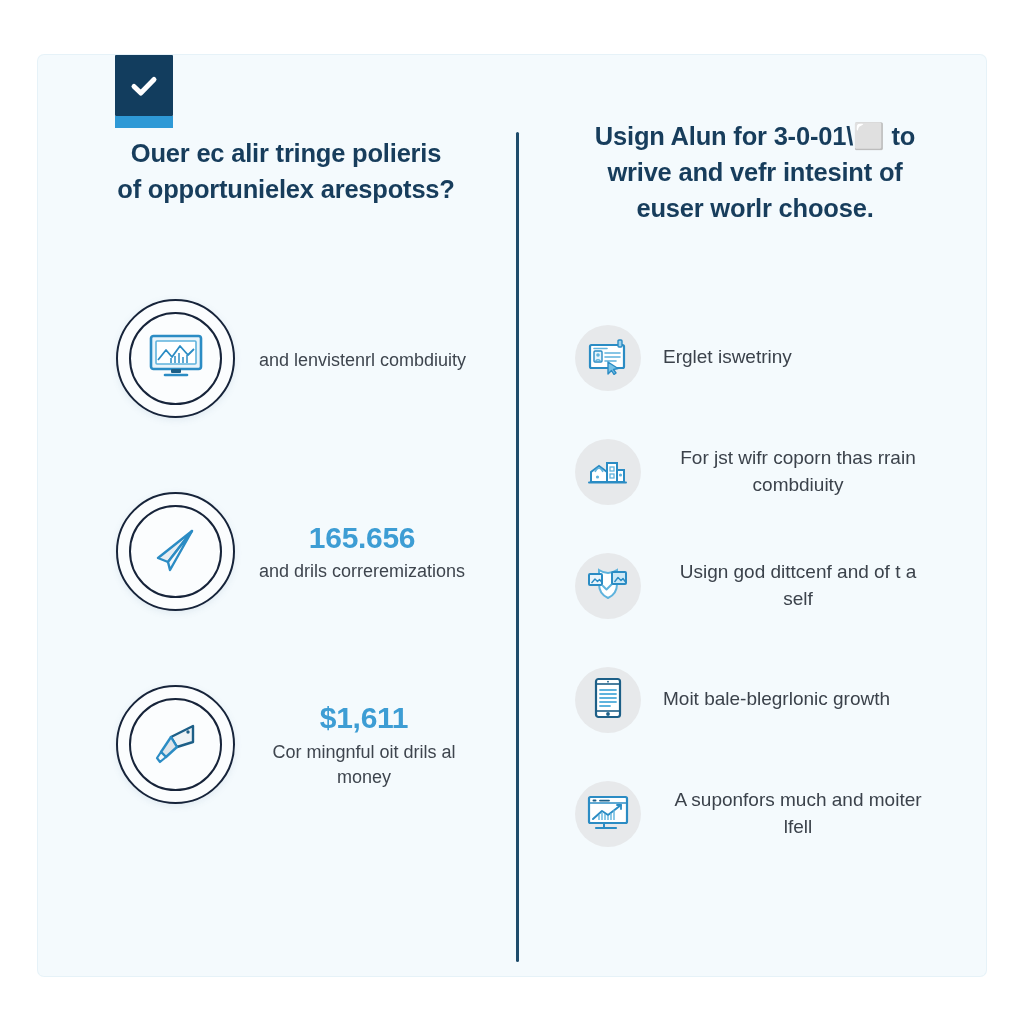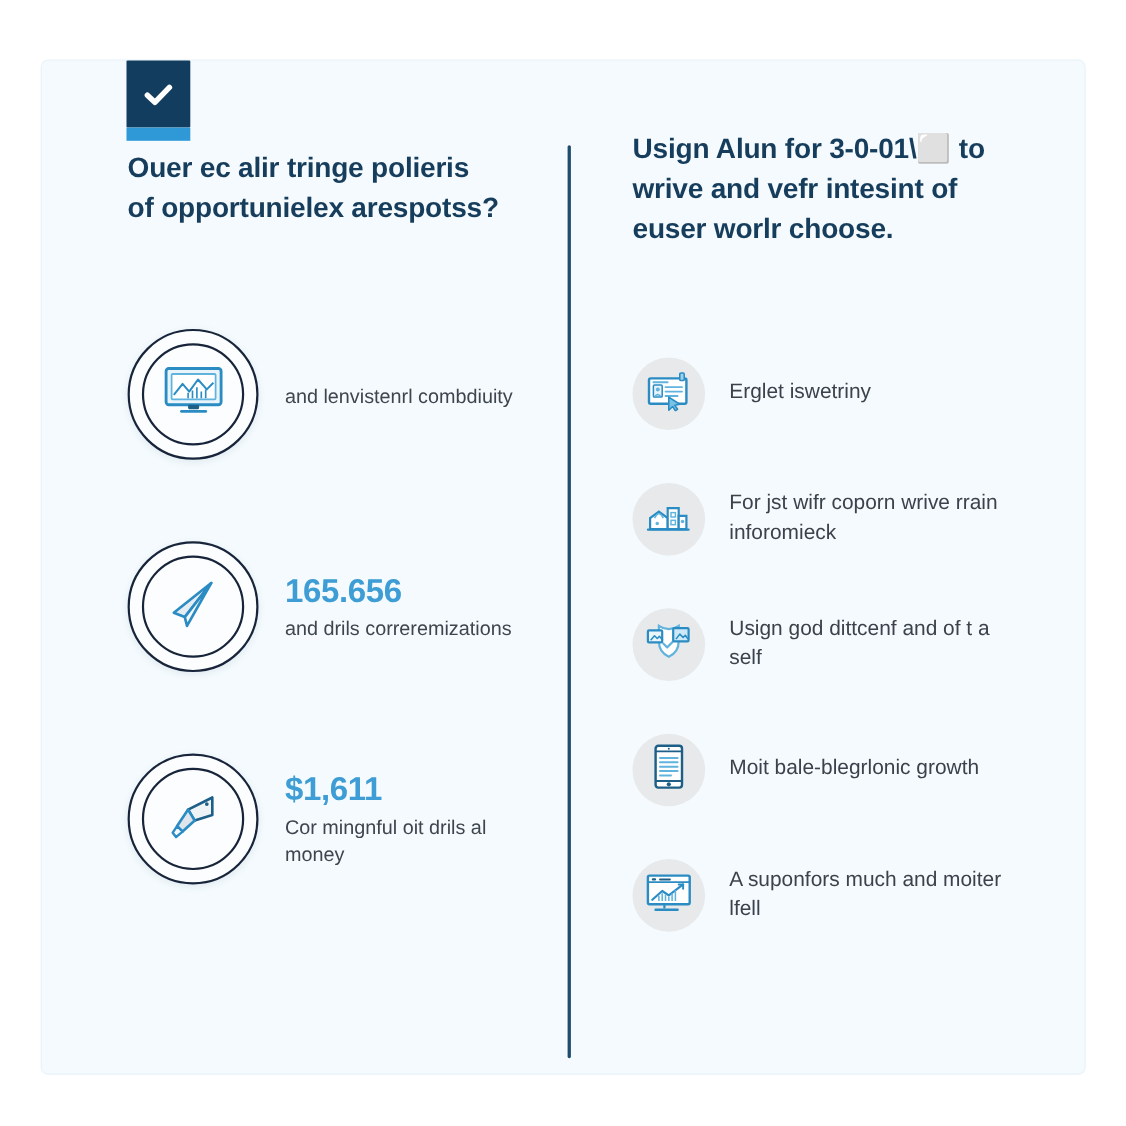--- a/index.html
+++ b/index.html
@@ -10,20 +10,21 @@
     background: #ffffff;
     font-family: "Liberation Sans", sans-serif;
     overflow: hidden;
   }
 
   #infographic-root {
     position: relative;
     width: 1024px;
     height: 1024px;
     background: #ffffff;
+    text-align: center;
   }
 
   
   .card {
     position: absolute;
     left: 38px;
     top: 55px;
     width: 948px;
     height: 921px;
     background: #f4fafd;
@@ -291,21 +292,21 @@
                 <path d="M30 31 L30 19 L37 19 L37 31 Z" fill="#ffffff" stroke="#2b8cc4" stroke-width="2"></path>
                 <path d="M8 21 q4 -8 8 0" fill="none" stroke="#5fb3dd" stroke-width="1.5"></path>
                 <rect x="23" y="16" width="4" height="4" fill="none" stroke="#5fb3dd" stroke-width="1.3"></rect>
                 <rect x="23" y="23" width="4" height="4" fill="none" stroke="#5fb3dd" stroke-width="1.3"></rect>
                 <circle cx="10.5" cy="26" r="1.6" fill="#5fb3dd"></circle>
                 <circle cx="33.5" cy="24" r="1.6" fill="#5fb3dd"></circle>
                 <line x1="2" y1="31.5" x2="39" y2="31.5" stroke="#2b8cc4" stroke-width="2" stroke-linecap="round"></line>
               </svg>
             </span>
           </div>
-          <span class="feature-label">For jst wifr coporn wrive rrain inforomieck</span>
+          <span class="feature-label">For jst wifr coporn thas rrain combdiuity</span>
         </div>
 
         <div class="feature-row">
           <div class="feature-circle">
             <span>
               <svg width="44" height="40" viewBox="0 0 44 40">
                 <path d="M13 6 q9 6 18 0 l0 14 q0 10 -9 14 q-9 -4 -9 -14 Z" fill="#ffffff" stroke="#5fb3dd" stroke-width="2"></path>
                 <path d="M17 22 l3.5 3.5 L27 19" fill="none" stroke="#5fb3dd" stroke-width="2" stroke-linecap="round" stroke-linejoin="round"></path>
                 <rect x="3" y="10" width="13" height="11" rx="1" fill="#eaf5fb" stroke="#2b8cc4" stroke-width="2"></rect>
                 <path d="M5.5 19 l3.5 -4 l2.5 2.5 l2 -2 l3 3.5" fill="none" stroke="#2b8cc4" stroke-width="1.4" stroke-linejoin="round"></path>

